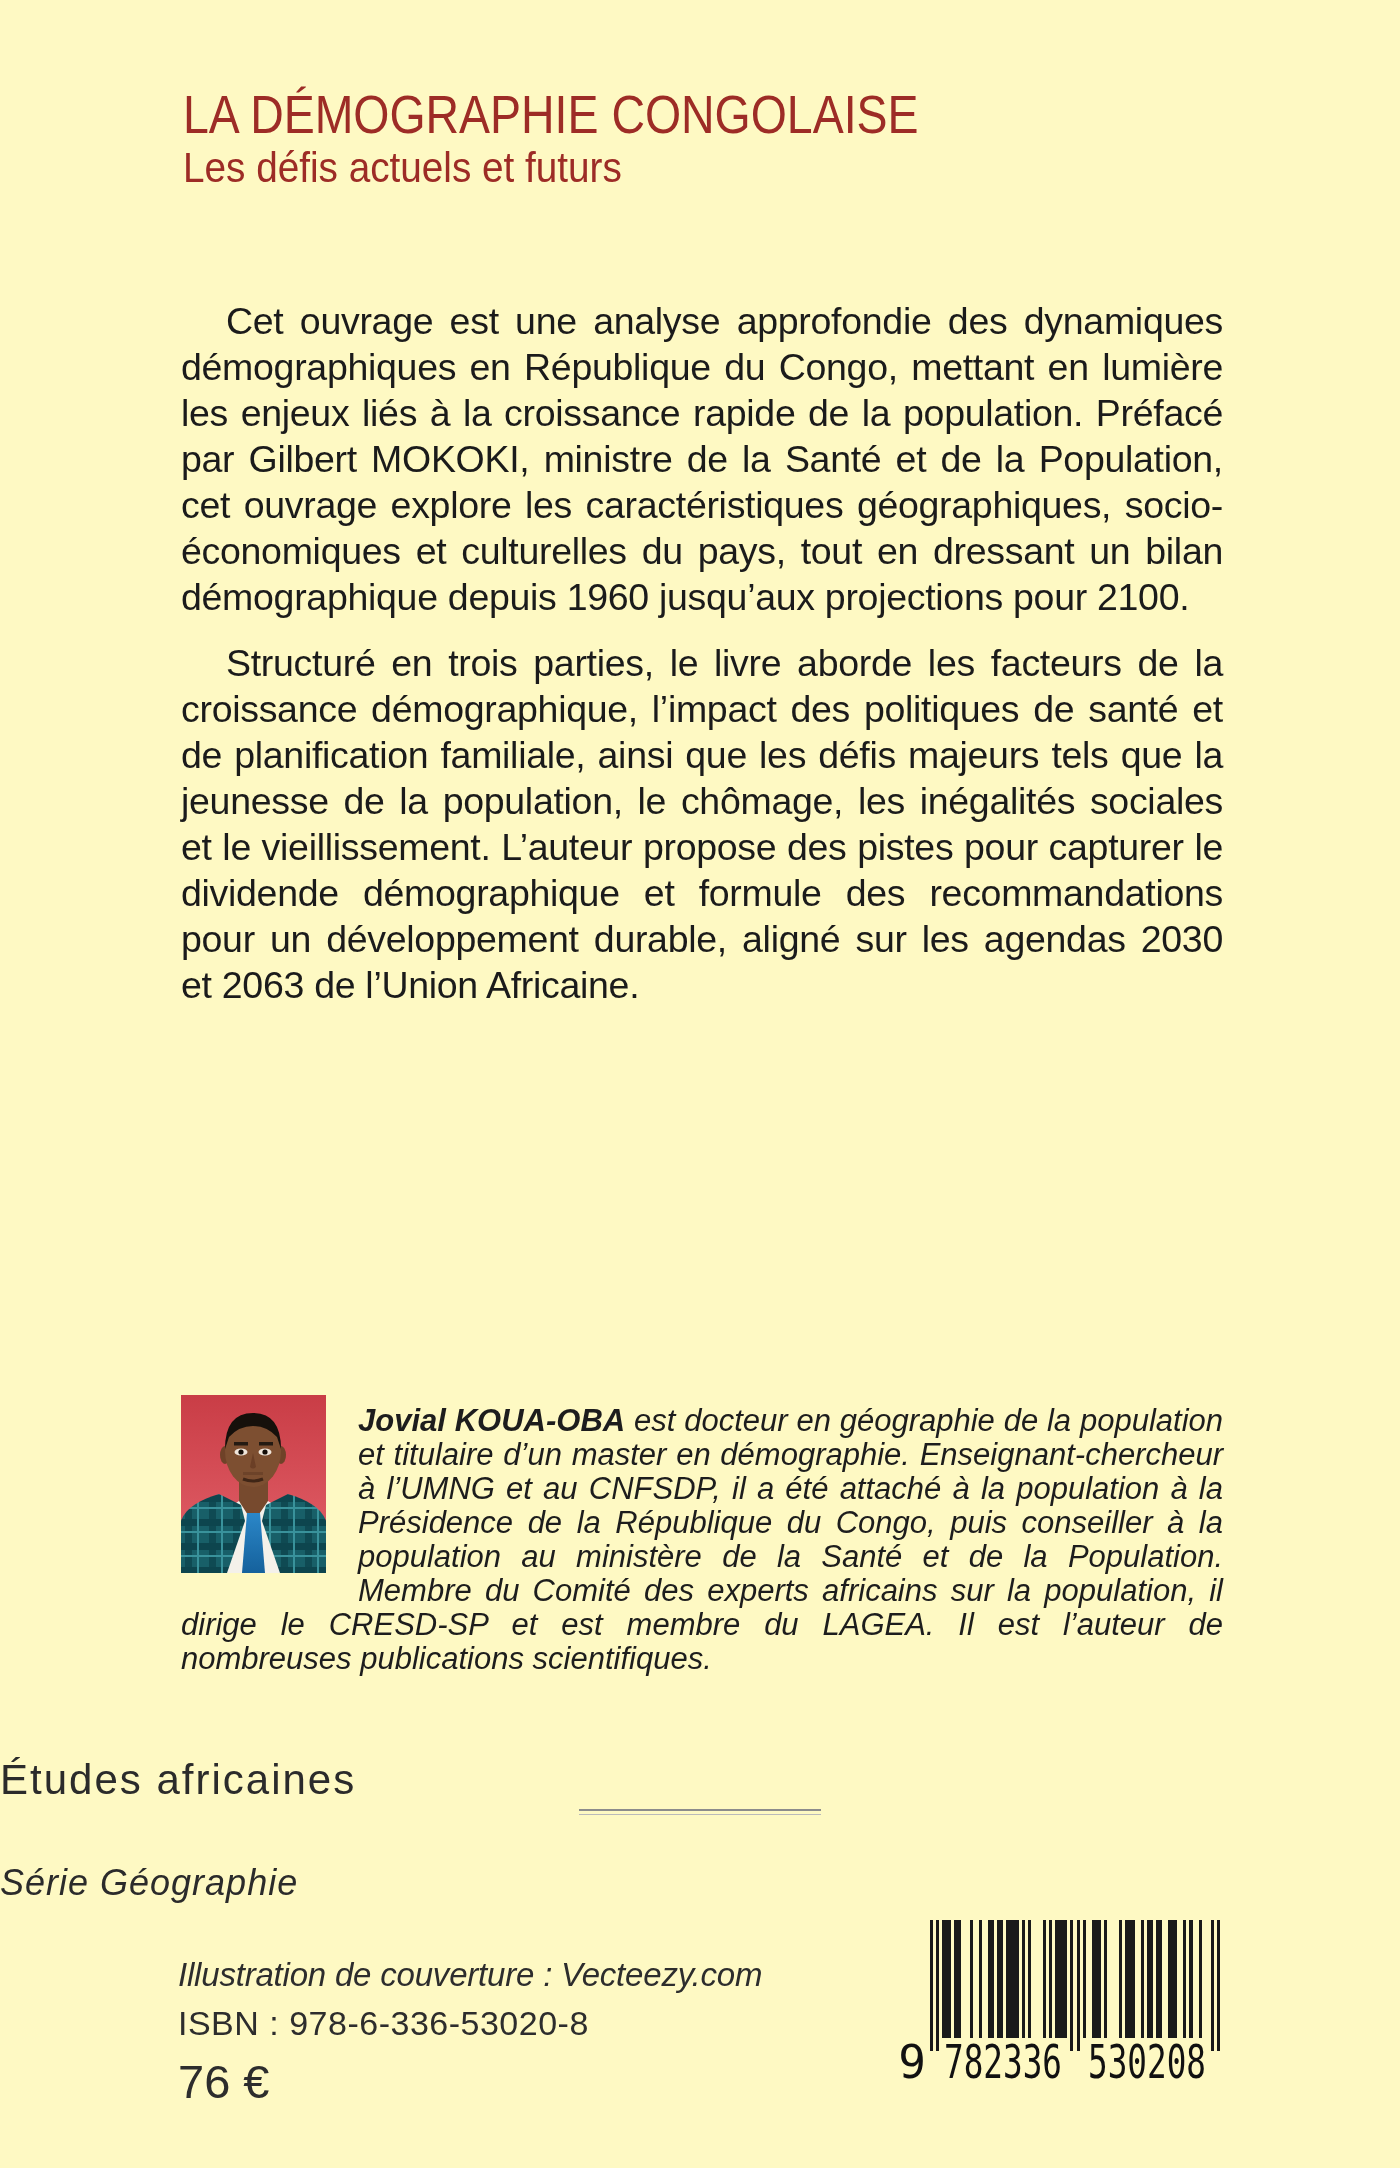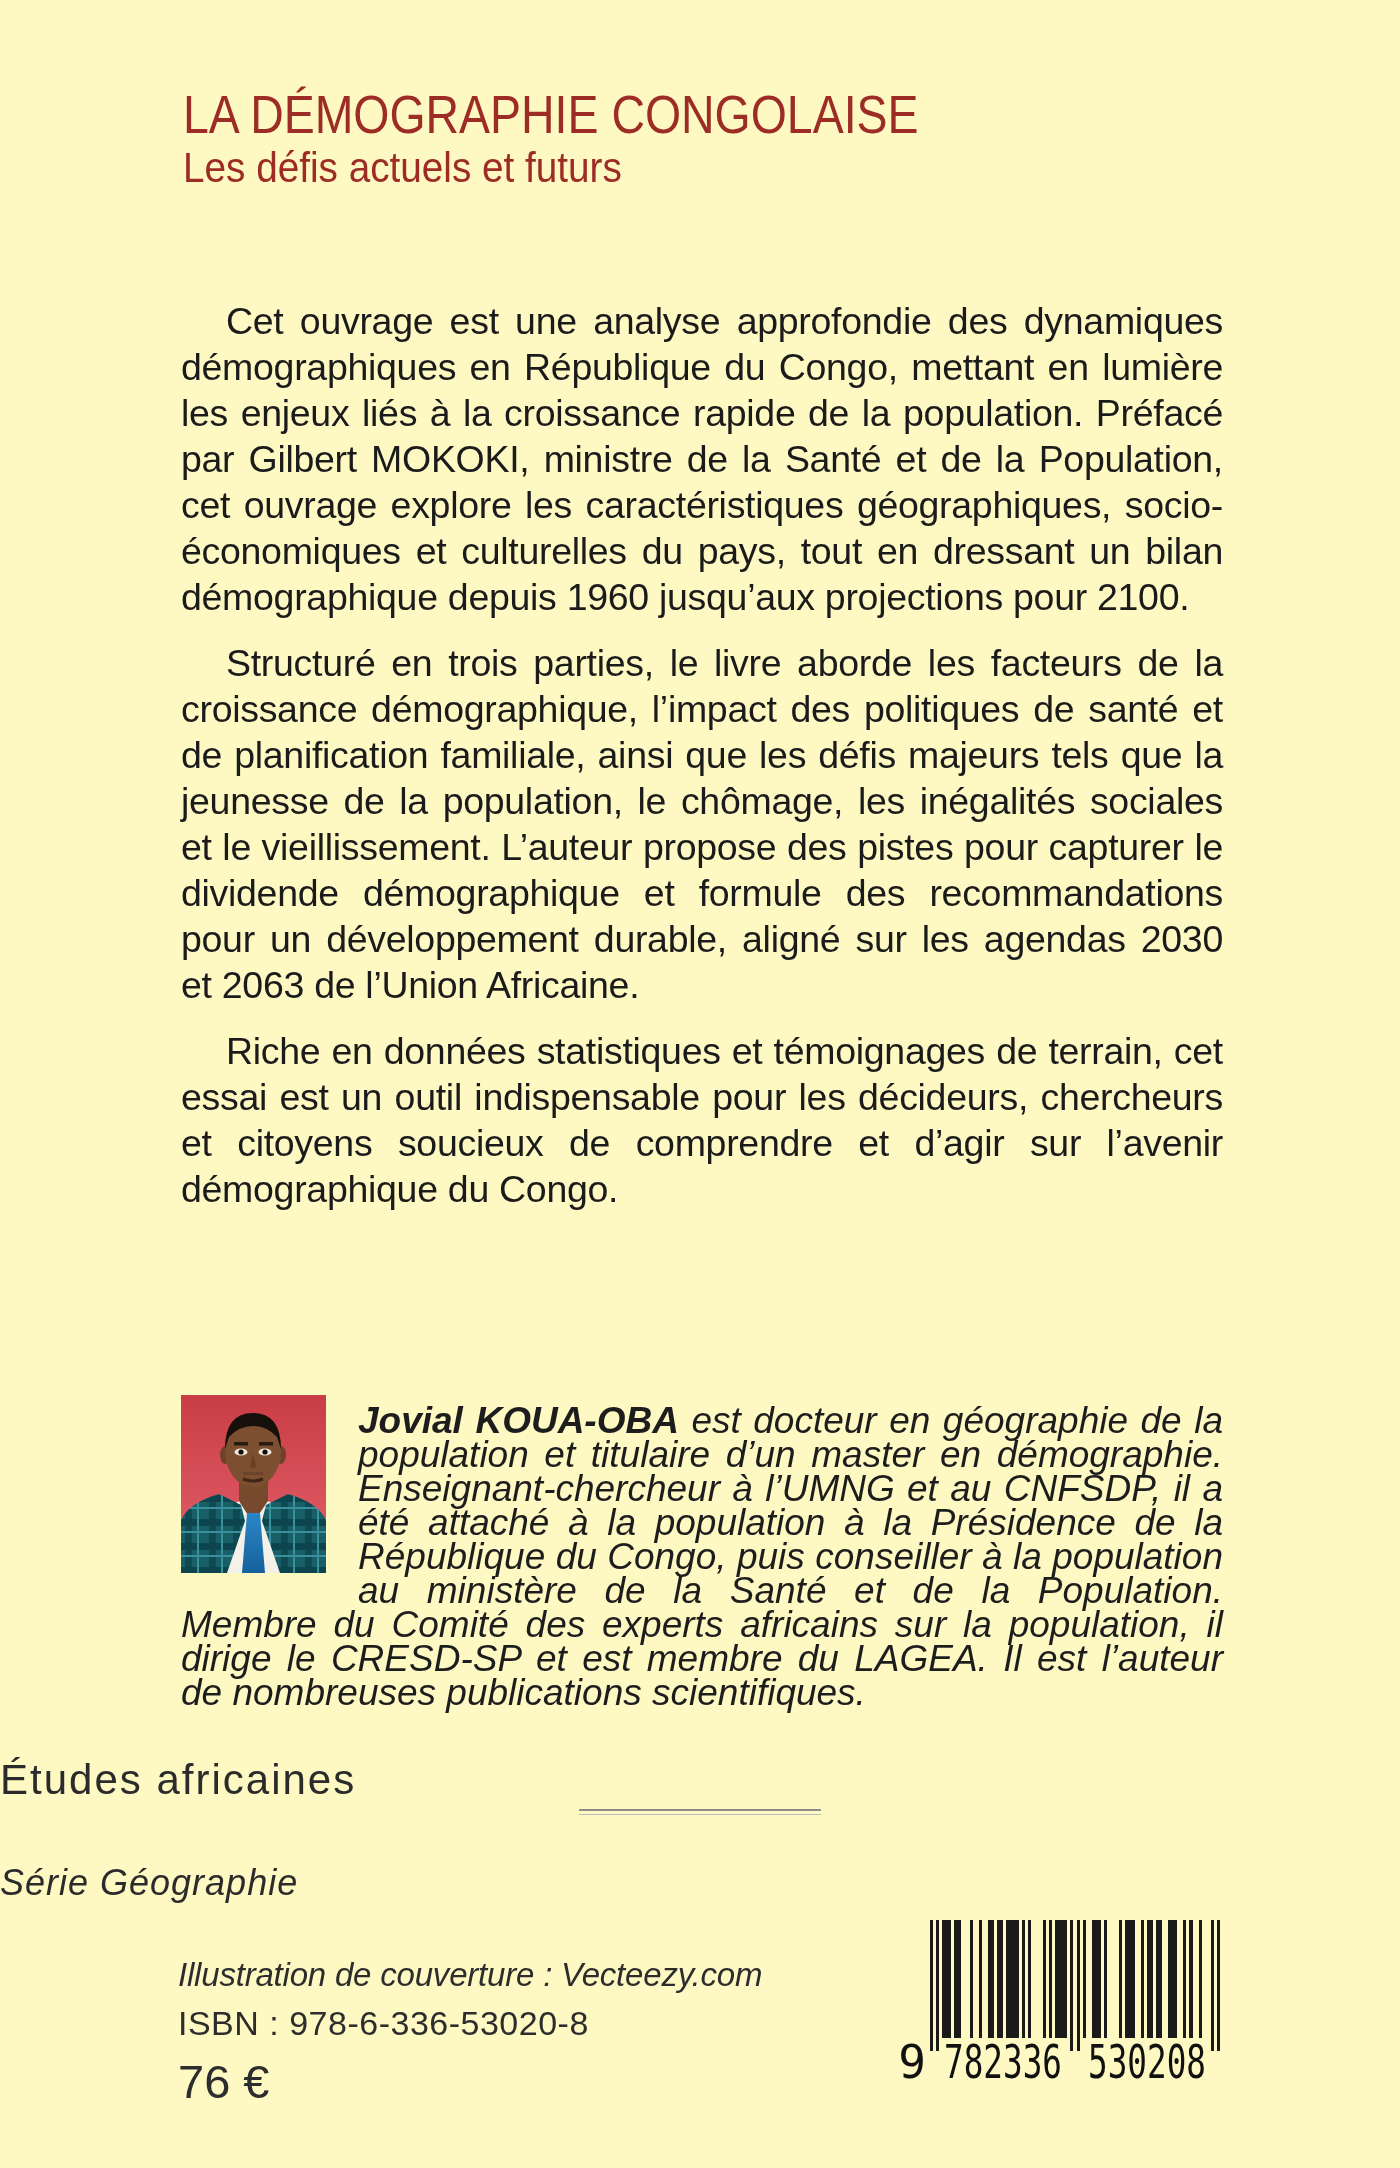--- a/index.html
+++ b/index.html
@@ -15,21 +15,21 @@
     position:absolute;left:183px;top:145px;color:#9d2c26;font-size:43px;line-height:1.05;
     white-space:nowrap;transform:scaleX(.9);transform-origin:left top;
   }
   .body-copy{
     position:absolute;left:181px;top:282px;width:1042px;
     font-size:37.5px;line-height:46px;text-align:justify;letter-spacing:-0.3px;color:#1b1b1b;
   }
   .body-copy p{margin:16px 0 20px 0;text-indent:45px;}
   .bio{
     position:absolute;left:181px;top:1404px;width:1042px;
-    font-style:italic;font-size:37px;line-height:34px;text-align:justify;color:#1d1d1d;
+    font-style:italic;font-size:31px;line-height:34px;text-align:justify;color:#1d1d1d;
   }
   .bio .name{font-weight:bold;}
   .photo{
     float:left;width:145px;height:178px;margin:-9px 32px 6px 0;overflow:hidden;
   }
   .photo svg{display:block;width:100%;height:100%;}
   .collection{position:absolute;left:0;top:1756px;width:100%;text-align:left;color:#2b2b2b;}
   .collection-name{font-size:42px;letter-spacing:2px;line-height:48px;}
   .collection-divider{
     width:242px;height:3px;margin:5px auto 5px auto;
@@ -46,21 +46,20 @@
 <body>
 
 <div class="page">
 
   <div class="book-title">LA DÉMOGRAPHIE CONGOLAISE</div>
   <div class="book-subtitle">Les défis actuels et futurs</div>
 
   <div class="body-copy">
     <p>Cet ouvrage est une analyse approfondie des dynamiques démographiques en République du Congo, mettant en lumière les enjeux liés à la croissance rapide de la population. Préfacé par Gilbert MOKOKI, ministre de la Santé et de la Population, cet ouvrage explore les caractéristiques géographiques, socio-économiques et culturelles du pays, tout en dressant un bilan démographique depuis 1960 jusqu’aux projections pour 2100.</p>
     <p>Structuré en trois parties, le livre aborde les facteurs de la croissance démographique, l’impact des politiques de santé et de planification familiale, ainsi que les défis majeurs tels que la jeunesse de la population, le chômage, les inégalités sociales et le vieillissement. L’auteur propose des pistes pour capturer le dividende démographique et formule des recommandations pour un développement durable, aligné sur les agendas 2030 et 2063 de l’Union Africaine.</p>
-    <p>Riche en données statistiques et témoignages de terrain, cet essai est un outil indispensable pour les décideurs, chercheurs et citoyens soucieux de comprendre et d’agir sur l’avenir démographique du Congo.</p>
   </div>
 
   <div class="bio">
     <span class="photo">
       <svg viewBox="0 0 145 178" preserveAspectRatio="none" aria-hidden="true">
         <defs>
           <linearGradient id="pbg" x1="0" y1="0" x2="0" y2="1">
             <stop offset="0" stop-color="#c93d46"></stop>
             <stop offset="1" stop-color="#e4626b"></stop>
           </linearGradient>

